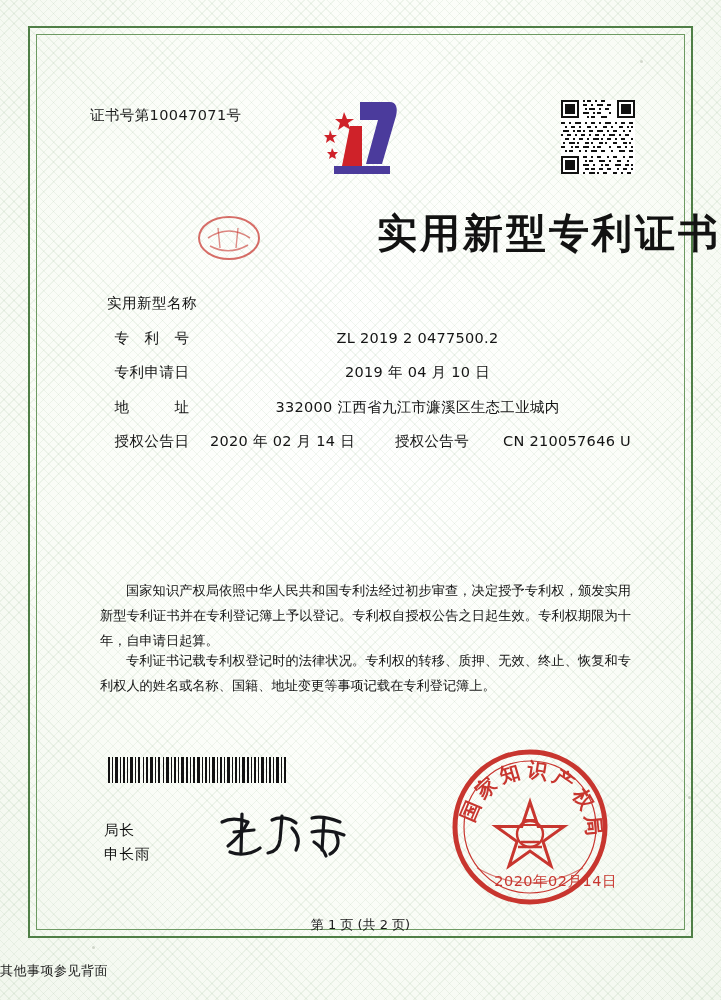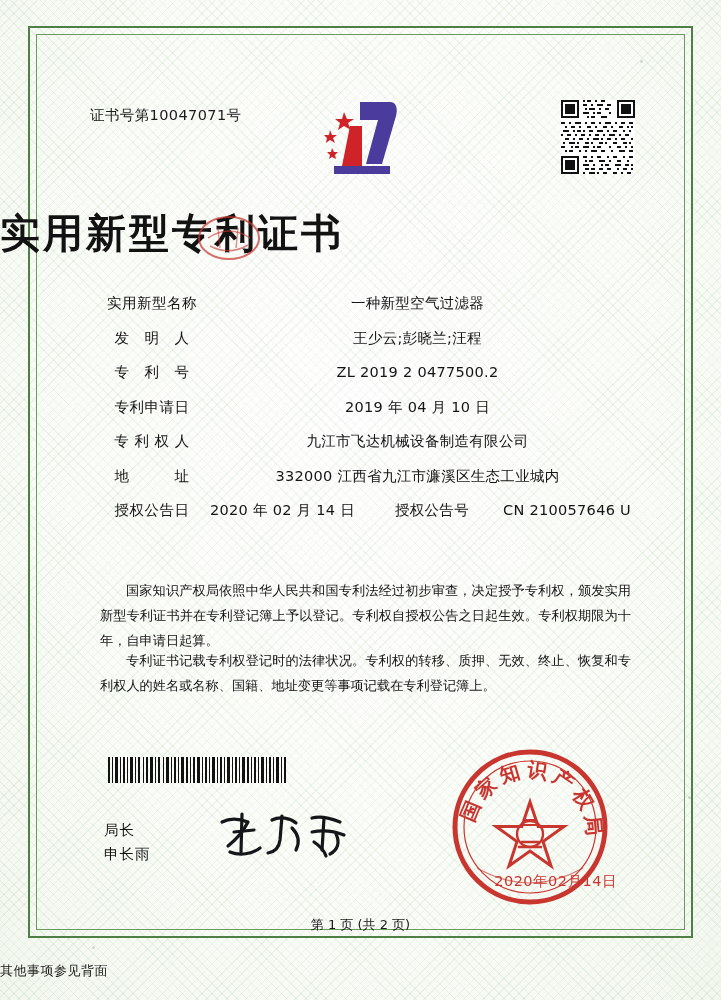--- a/index.html
+++ b/index.html
@@ -69,21 +69,21 @@
     width: 92px; height: 90px;
   }
   .qr {
     position: absolute;
     right: 86px; top: 100px;
     width: 74px; height: 74px;
   }
   .title {
     position: absolute;
     left: 0; right: 0; top: 206px;
-    text-align: left;
+    text-align: right;
     font-size: 40px;
     font-weight: bold;
     letter-spacing: 3px;
     color: #121212;
     font-family: "DejaVu Sans", "Liberation Sans", sans-serif;
   }
   .title-stamp {
     position: absolute;
     left: 196px; top: 214px;
     width: 66px; height: 48px;
@@ -382,37 +382,28 @@
       <ellipse cx="33" cy="24" rx="30" ry="21" fill="none" stroke="#c8362f" stroke-width="2" opacity="0.72"></ellipse>
       <path d="M12 24 Q33 10 54 24" fill="none" stroke="#c8362f" stroke-width="1.6" opacity="0.6"></path>
       <path d="M14 32 Q33 42 52 31" fill="none" stroke="#c8362f" stroke-width="1.6" opacity="0.6"></path>
       <path d="M22 14 L24 34 M42 14 L40 34" stroke="#c8362f" stroke-width="1.4" opacity="0.55"></path>
     </svg>
   </div>
 
   <div class="fields">
     <div class="row">
       <span class="label">实用新型名称</span>
-      <span class="value">一种新型空气过滤器</span>
-    </div>
-    <div class="row">
-      <span class="label">发　明　人</span>
-      <span class="value">王少云;彭晓兰;汪程</span>
     </div>
     <div class="row">
       <span class="label">专　利　号</span>
       <span class="value">ZL 2019 2 0477500.2</span>
     </div>
     <div class="row">
       <span class="label">专利申请日</span>
       <span class="value">2019 年 04 月 10 日</span>
-    </div>
-    <div class="row">
-      <span class="label">专 利 权 人</span>
-      <span class="value">九江市飞达机械设备制造有限公司</span>
     </div>
     <div class="row">
       <span class="label">地　　　址</span>
       <span class="value">332000 江西省九江市濂溪区生态工业城内</span>
     </div>
     <div class="row">
       <span class="label">授权公告日</span>
       <span class="value">2020 年 02 月 14 日</span>
       <span class="value2">授权公告号</span>
       <span class="value2">CN 210057646 U</span>

